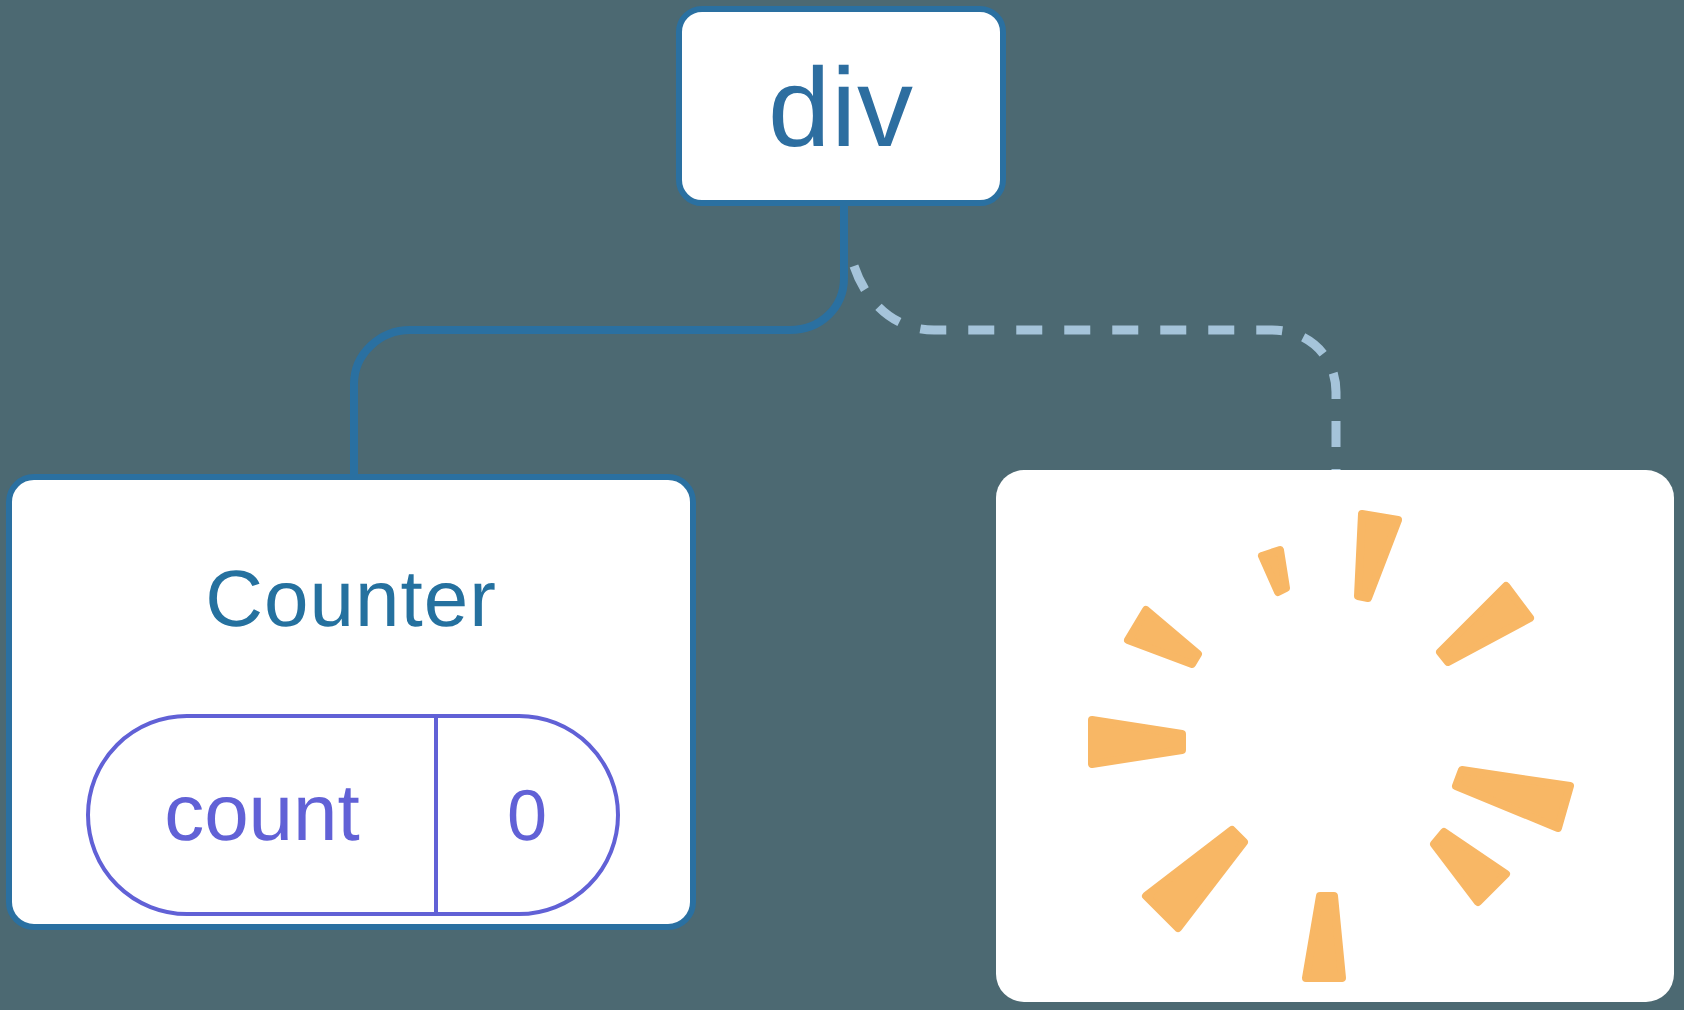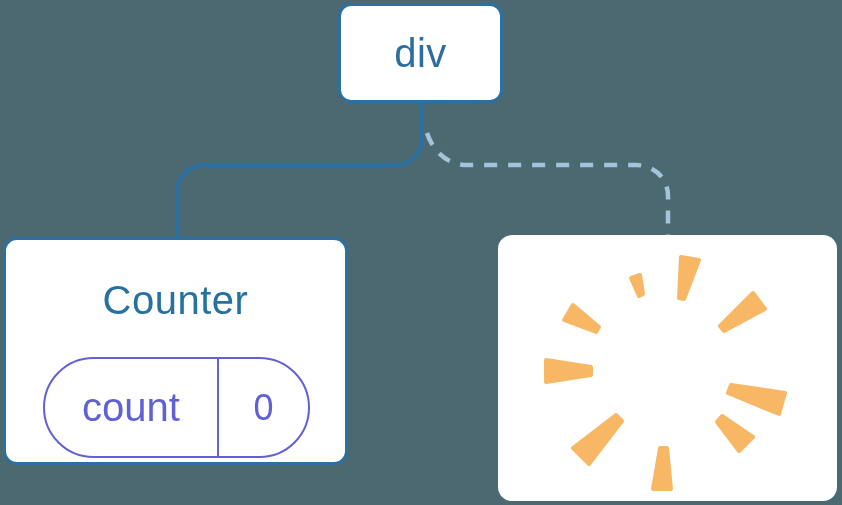--- a/index.html
+++ b/index.html
@@ -32,21 +32,21 @@
     top: 3px;
     width: 165px;
     height: 100px;
     border: 3px solid #2A70A1;
     border-radius: 13px;
     display: flex;
     align-items: center;
     justify-content: center;
   }
   .root-label {
-    font-size: 40px;
+    font-size: 56px;
     font-weight: 500;
     color: #2D6EA0;
     letter-spacing: 0.5px;
   }
   .node.counter {
     left: 3px;
     top: 237px;
     width: 345px;
     height: 228px;
     border: 3px solid #2A70A1;

